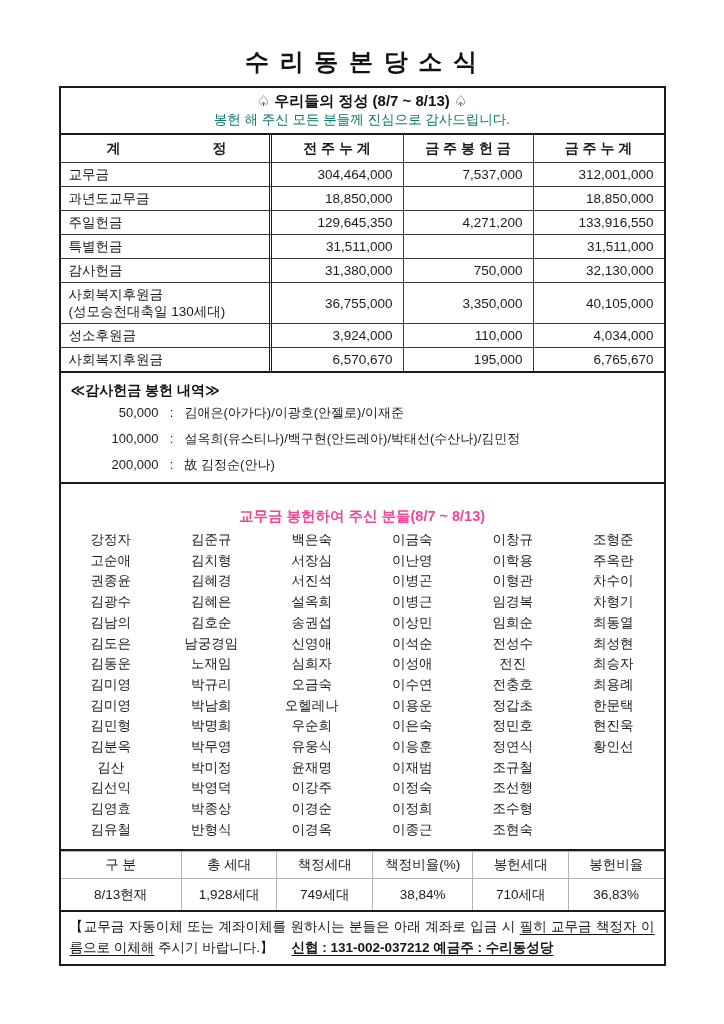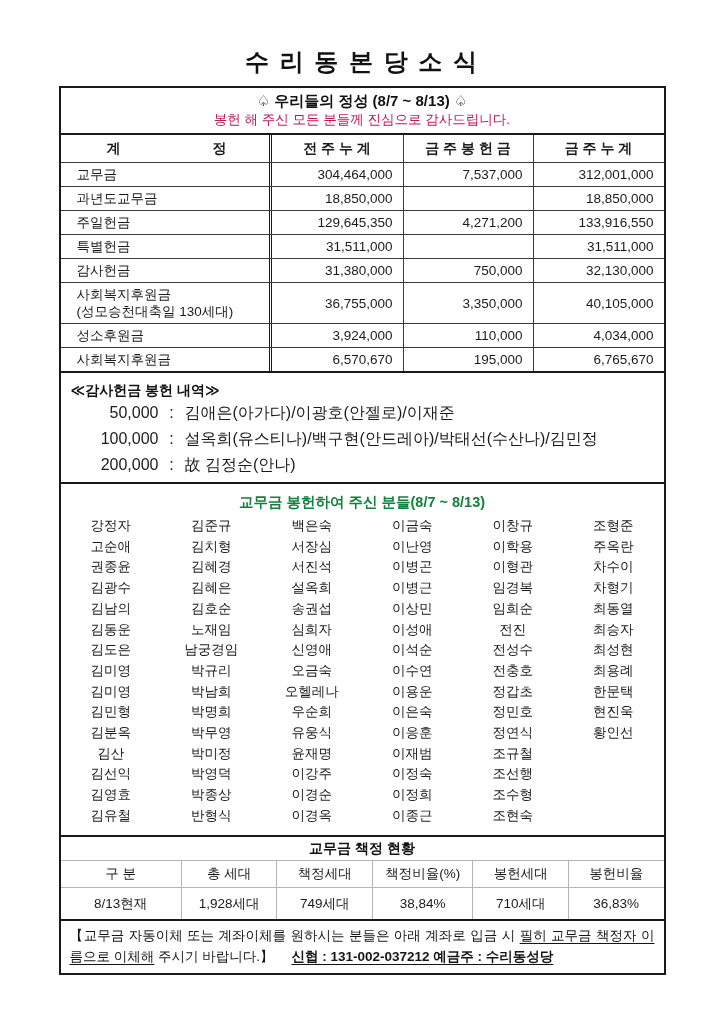--- a/index.html
+++ b/index.html
@@ -23,48 +23,48 @@
     width: 607px;
     margin: 8px auto 0 auto;
     border: 2px solid #1a1a1a;
   }
   .section { border-top: 2px solid #1a1a1a; }
   .section:first-child { border-top: none; }
 
   
   .offer-head { text-align: center; padding: 3px 0 4px 0; }
   .offer-head .h1 { font-size: 15px; font-weight: bold; line-height: 20px; color: #111; }
-  .offer-head .h2 { font-size: 13.5px; line-height: 18px; color: #be185d; }
+  .offer-head .h2 { font-size: 13.5px; line-height: 18px; color: #0f766e; }
 
   
   .acc-table { width: 100%; }
   .acc-row { display: flex; border-top: 1px solid #3a3a3a; min-height: 24px; align-items: stretch; }
   .acc-row.header { border-top: none; min-height: 27px; font-weight: 600; }
-  .acc-c1 { width: 208px; display: flex; align-items: center; padding-left: 16px; }
+  .acc-c1 { width: 208px; display: flex; align-items: center; padding-left: 8px; }
   .acc-c2 { width: 134px; border-left: 3px double #1a1a1a; }
   .acc-c3 { width: 130px; border-left: 1px solid #3a3a3a; }
   .acc-c4 { flex: 1; border-left: 1px solid #3a3a3a; }
   .acc-num { display: flex; align-items: center; justify-content: flex-end; padding-right: 10px; font-size: 13.5px; }
   .acc-row.header .acc-c1 { justify-content: space-between; padding: 0 42px 0 46px; font-size: 14px; }
   .acc-row.header .acc-num { justify-content: center; padding-right: 0; font-size: 14px; }
   .acc-name-wrap { display: block; padding: 3px 0; font-size: 13.5px; line-height: 17px; }
   .acc-sub:empty { display: none; }
   .acc-row .acc-c1 { align-items: center; }
 
   
   .thanks { padding: 7px 10px 4px 10px; }
   .thanks-heading { font-size: 14px; font-weight: bold; line-height: 20px; color: #111; }
-  .thanks-line { display: flex; font-size: 16px; line-height: 26px; }
+  .thanks-line { display: flex; font-size: 13px; line-height: 26px; }
   .thanks-amount { width: 88px; text-align: right; }
   .thanks-sep { width: 26px; text-align: center; }
   .thanks-names { flex: 1; }
 
   
   .donors { padding-bottom: 8px; }
-  .donors-heading { text-align: center; font-size: 14.5px; font-weight: bold; line-height: 28px; padding-top: 4px; color: #15803d; }
+  .donors-heading { text-align: center; font-size: 14.5px; font-weight: bold; line-height: 28px; padding-top: 18px; color: #ec4899; }
   .donor-row { display: grid; grid-template-columns: repeat(6, 1fr); }
   .donor-cell { text-align: center; font-size: 13.5px; line-height: 20.7px; }
 
   
   .assess-heading { text-align: center; font-weight: bold; font-size: 14px; line-height: 23px; color: #111; }
   .assess-grid { display: grid; grid-template-columns: 1.26fr 1fr 1fr 1.05fr 1fr 1fr; border-top: 1px solid #b5b5b5; }
   .assess-cell { text-align: center; font-size: 13.5px; border-left: 1px solid #b5b5b5; }
   .assess-cell:first-child { border-left: none; }
   .assess-grid.hdr .assess-cell { line-height: 26px; }
   .assess-grid.val .assess-cell { line-height: 31px; }
@@ -249,36 +249,36 @@
       </div>
         <div class="donor-row">
         <span class="donor-cell">김남의</span>
         <span class="donor-cell">김호순</span>
         <span class="donor-cell">송권섭</span>
         <span class="donor-cell">이상민</span>
         <span class="donor-cell">임희순</span>
         <span class="donor-cell">최동열</span>
       </div>
         <div class="donor-row">
+        <span class="donor-cell">김도은</span>
+        <span class="donor-cell">남궁경임</span>
+        <span class="donor-cell">신영애</span>
+        <span class="donor-cell">이석순</span>
+        <span class="donor-cell">전성수</span>
+        <span class="donor-cell">최성현</span>
+      </div>
+        <div class="donor-row">
         <span class="donor-cell">김동운</span>
         <span class="donor-cell">노재임</span>
         <span class="donor-cell">심희자</span>
         <span class="donor-cell">이성애</span>
         <span class="donor-cell">전진</span>
         <span class="donor-cell">최승자</span>
       </div>
         <div class="donor-row">
-        <span class="donor-cell">김도은</span>
-        <span class="donor-cell">남궁경임</span>
-        <span class="donor-cell">신영애</span>
-        <span class="donor-cell">이석순</span>
-        <span class="donor-cell">전성수</span>
-        <span class="donor-cell">최성현</span>
-      </div>
-        <div class="donor-row">
         <span class="donor-cell">김미영</span>
         <span class="donor-cell">박규리</span>
         <span class="donor-cell">오금숙</span>
         <span class="donor-cell">이수연</span>
         <span class="donor-cell">전충호</span>
         <span class="donor-cell">최용례</span>
       </div>
         <div class="donor-row">
         <span class="donor-cell">김미영</span>
         <span class="donor-cell">박남희</span>
@@ -332,21 +332,20 @@
         <span class="donor-cell">반형식</span>
         <span class="donor-cell">이경옥</span>
         <span class="donor-cell">이종근</span>
         <span class="donor-cell">조현숙</span>
         <span class="donor-cell"></span>
       </div>
       </div>
   </div>
 
   <div class="section">
-    <div class="assess-heading">교무금 책정 현황</div>
     <div class="assess-grid hdr">
 
     <span class="assess-cell">구 분</span>
         <span class="assess-cell">총 세대</span>
         <span class="assess-cell">책정세대</span>
         <span class="assess-cell">책정비율(%)</span>
         <span class="assess-cell">봉헌세대</span>
         <span class="assess-cell">봉헌비율</span>
       </div>
     <div class="assess-grid val">

